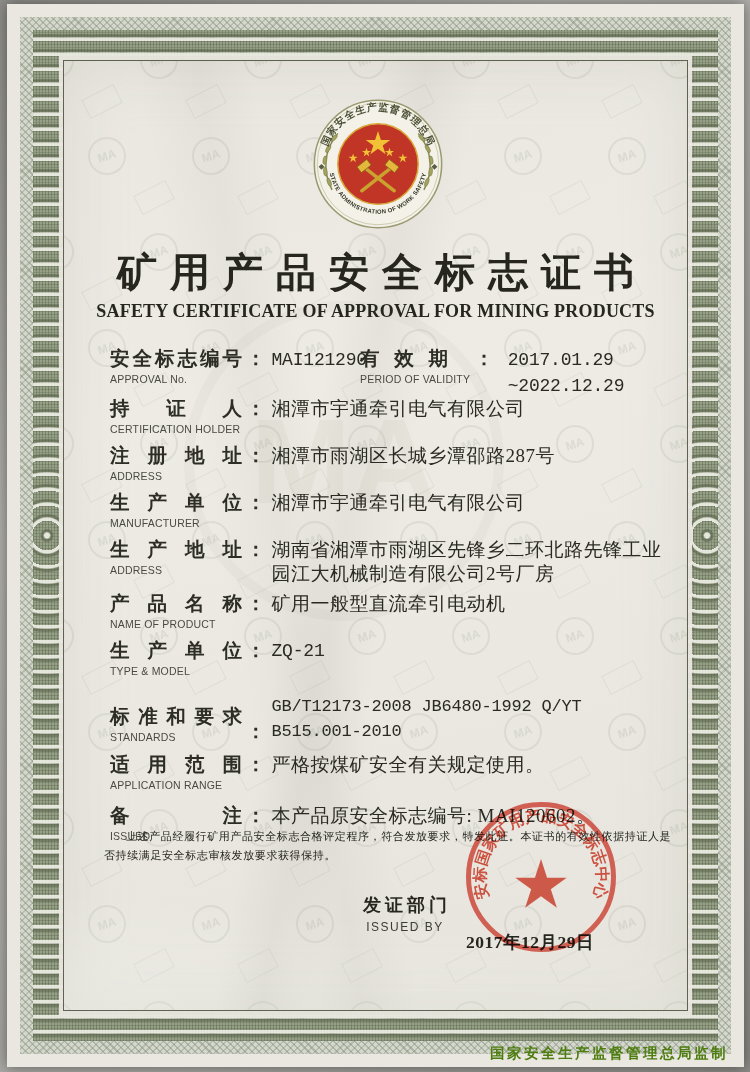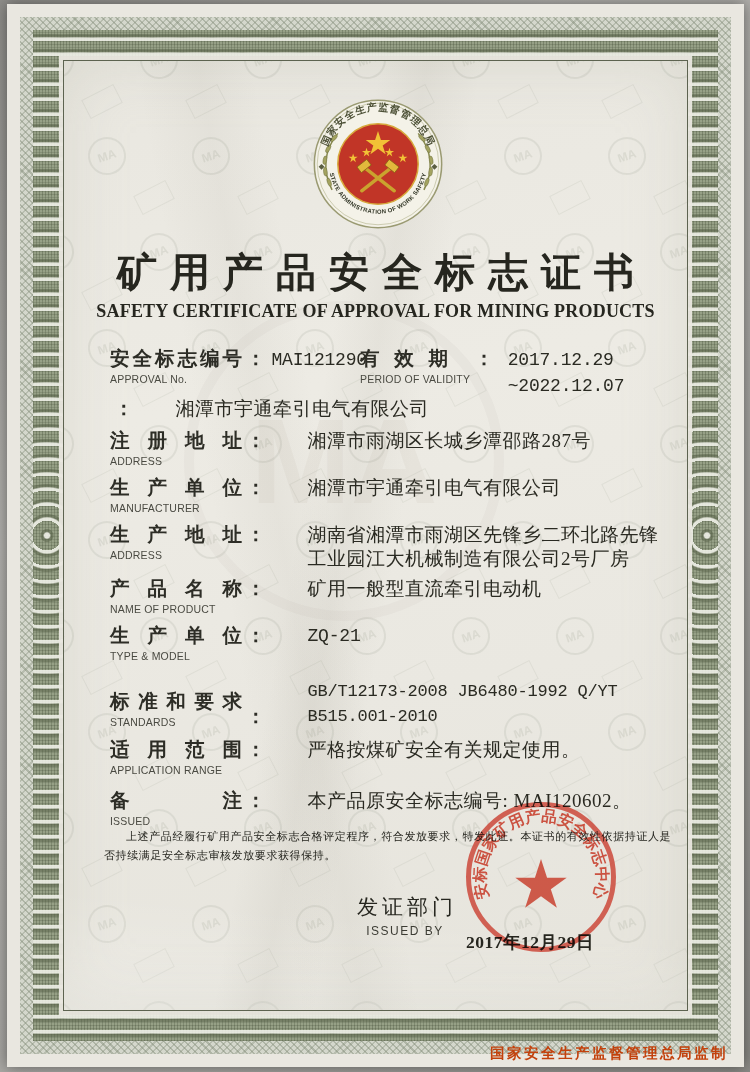--- a/index.html
+++ b/index.html
@@ -77,34 +77,34 @@
   .mono{font-family:"Liberation Mono","DejaVu Sans Mono",monospace;font-size:18px;letter-spacing:-.2px;}
 
   .approval-row{position:absolute;top:286px;left:46px;right:22px;display:flex;}
   .approval-left{display:flex;width:250px;}
   .approval-right{display:flex;}
   .lab-block{display:flex;flex-direction:column;}
   .w128{width:132px;} .w86{width:88px;}
 
   .fields{position:absolute;top:336px;left:46px;right:20px;}
   .row{display:flex;margin-bottom:8px;}
-  .row .val{flex:1;margin-left:36px;}
+  .row .val{flex:1;}
   .mb6{margin-bottom:6px;} .mt16{margin-top:16px;align-items:flex-end;} .mt9{margin-top:9px;} .mt12{margin-top:12px;}
 
   .statement{position:absolute;top:766px;left:40px;width:568px;
     font-size:11px;line-height:1.72;color:#24241e;text-indent:2em;letter-spacing:.6px;}
   .issued{position:absolute;top:832px;left:276px;width:130px;text-align:center;}
-  .issued-zh{font-size:21px;font-weight:400;letter-spacing:4px;color:#26261f;text-indent:4px;}
+  .issued-zh{font-size:18px;font-weight:700;letter-spacing:4px;color:#26261f;text-indent:4px;}
   .issued-en{font-size:12px;letter-spacing:1.5px;color:#3c3c34;margin-top:3px;font-family:"Liberation Sans",sans-serif;}
   .issue-date{position:absolute;top:869px;left:402px;font-size:17.5px;font-weight:700;color:#26261f;letter-spacing:.5px;}
 
   .seal{position:absolute;left:397px;top:736px;mix-blend-mode:multiply;opacity:.9;z-index:2;}
 
   .imprint{position:absolute;bottom:4px;right:16px;font-size:14.5px;letter-spacing:2.5px;
-    color:#c2410c;font-weight:600;}
+    color:#4d7c0f;font-weight:600;}
 </style>
 </head>
 <body>
 
 <div class="paper">
   <div class="band-lace"></div>
   <div class="band-green"></div>
   <div class="inner-paper">
     <div class="wm-layer" id="wm-layer">
       <div class="wm-big">
@@ -310,26 +310,30 @@
           </div>
           <span class="colon">：</span>
           <span class="val mono" style="line-height:26px">MAI121290</span>
         </div>
         <div class="approval-right">
           <div class="lab-block">
             <span class="zh-label w86">有效期</span>
             <span class="en-label">PERIOD OF VALIDITY</span>
           </div>
           <span class="colon">：</span>
-          <span class="val mono" style="line-height:26px;margin-left:8px">2017.12.29 ~2022.12.07</span>
+          <span class="val mono" style="line-height:26px;margin-left:8px">2017.01.29 ~2022.12.29</span>
         </div>
       </div>
 
       <div class="fields">
         <div class="row">
+          <div class="lab-block">
+              <span class="zh-label w128">持证人</span>
+              <span class="en-label">CERTIFICATION HOLDER</span>
+            </div>
           <span class="colon">：</span>
           <span class="val">湘潭市宇通牵引电气有限公司</span>
         </div>
         <div class="row">
           <div class="lab-block">
               <span class="zh-label w128">注册地址</span>
               <span class="en-label">ADDRESS</span>
             </div>
           <span class="colon">：</span>
           <span class="val">湘潭市雨湖区长城乡潭邵路287号</span>

